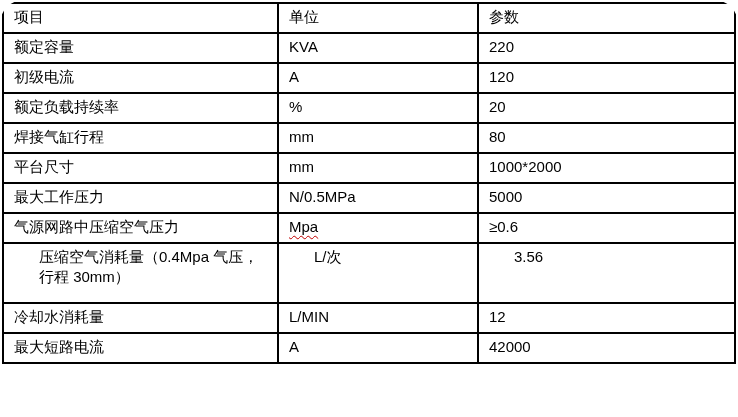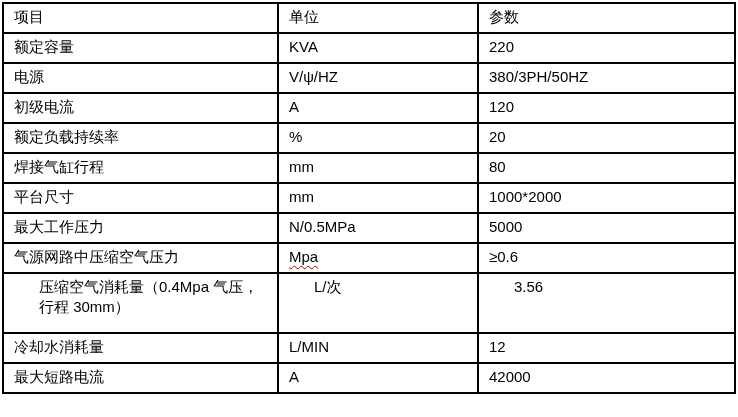--- a/index.html
+++ b/index.html
@@ -7,20 +7,21 @@
     padding: 0;
     background: #ffffff;
     font-family: "Liberation Sans", "DejaVu Sans", sans-serif;
   }
   .page {
     position: relative;
     width: 738px;
     height: 417px;
     background: #ffffff;
     overflow: hidden;
+    border-radius: 24px;
   }
   table.spec {
     border-collapse: collapse;
     table-layout: fixed;
     margin: 2px 0 0 2px;
     width: 732px;
   }
   table.spec th,
   table.spec td {
     border: 2px solid #000000;
@@ -60,25 +61,20 @@
         <th>参数</th>
       </tr>
     </thead>
     <tbody>
         <tr>
           <td>额定容量</td>
           <td>KVA</td>
           <td>220</td>
         </tr>
         <tr>
-          <td>电源</td>
-          <td>V/ψ/HZ</td>
-          <td>380/3PH/50HZ</td>
-        </tr>
-        <tr>
           <td>初级电流</td>
           <td>A</td>
           <td>120</td>
         </tr>
         <tr>
           <td>额定负载持续率</td>
           <td>%</td>
           <td>20</td>
         </tr>
         <tr>

